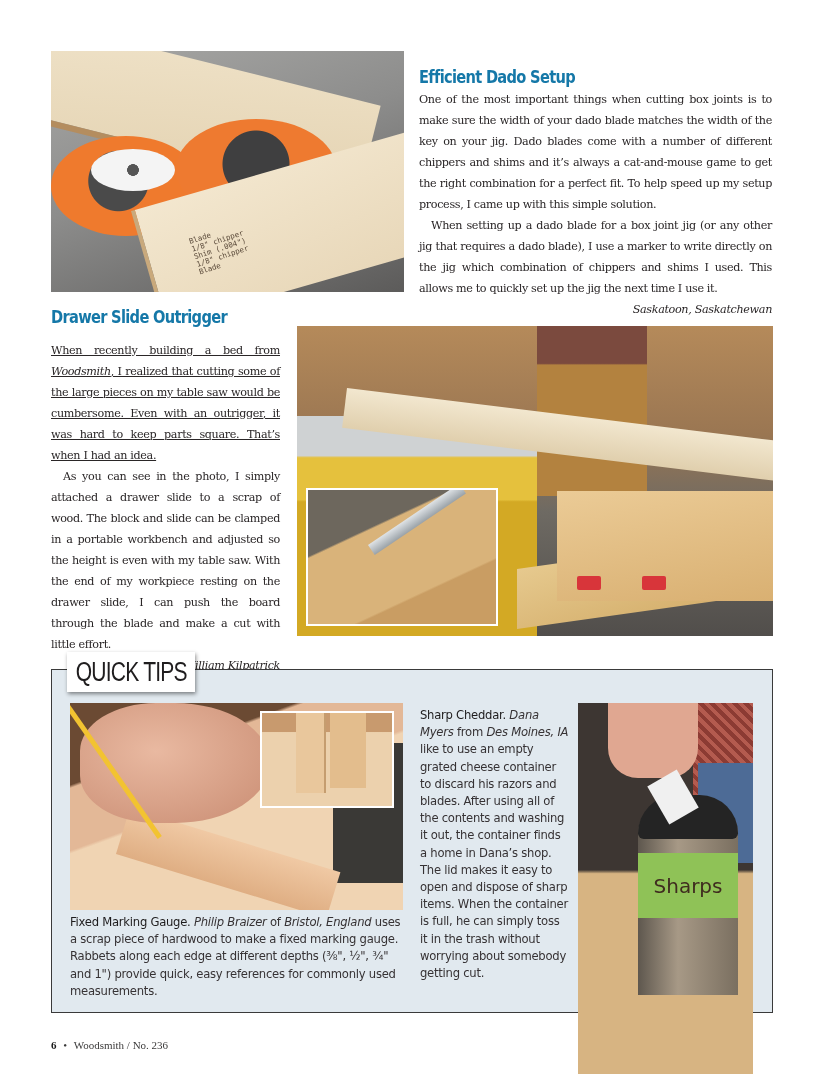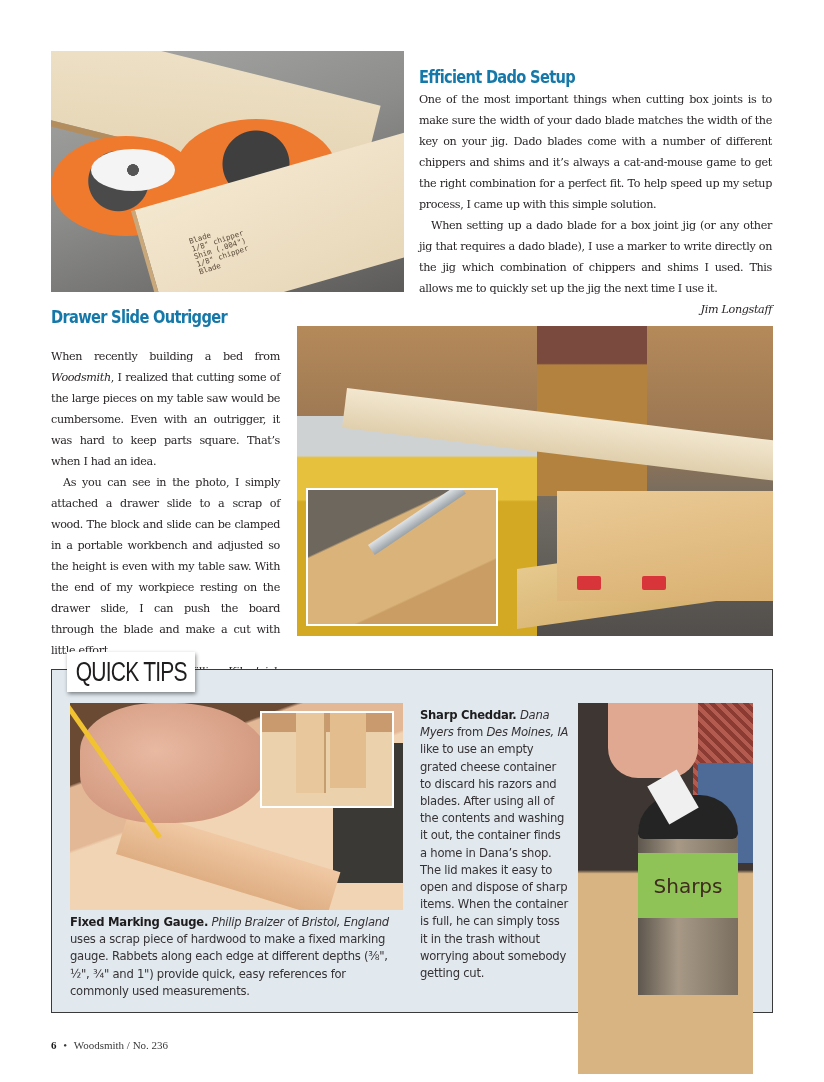--- a/index.html
+++ b/index.html
@@ -174,21 +174,21 @@
     position: absolute; left: 60px; top: 150px; width: 100px; height: 65px; background: #8fc257;
     display: flex; align-items: center; justify-content: center;
   }
   #photo-sharps .label span { font-family: "DejaVu Sans", sans-serif; font-size: 20px; color: #3f2c1f; }
 
   .tip-text {
     position: absolute;
     font-family: "DejaVu Sans", sans-serif;
     font-size: 11.6px; line-height: 17.2px; color: #363234; letter-spacing: -0.25px;
   }
-  .tip-text b { font-weight: bold; color: #1e1c1d; }
+  .tip-text b { font-weight: normal; color: #1e1c1d; }
   .tip-text i { font-style: italic; }
 
   #folio {
     position: absolute; left: 51px; top: 1039px;
     font-family: Liberation Serif, serif; font-size: 11px; color: #3b3a3a;
   }
   #folio b { font-weight: bold; color: #1a1a1a; }
 </style>
 </head>
 <body>
@@ -203,27 +203,26 @@
 1/8" chipper
 Shim (.004")
 1/8" chipper
 Blade</div>
 </div>
 
 <div style="position:absolute; left:419px; top:66px; width:353px;">
   <div class="heading">Efficient Dado Setup</div>
   <p class="serif-body justify" style="margin-top:1px;">One of the most important things when cutting box joints is to make sure the width of your dado blade matches the width of the key on your jig. Dado blades come with a number of different chippers and shims and it’s always a cat-and-mouse game to get the right combination for a perfect fit. To help speed up my setup process, I came up with this simple solution.</p>
   <p class="serif-body justify indent">When setting up a dado blade for a box joint jig (or any other jig that requires a dado blade), I use a marker to write directly on the jig which combination of chippers and shims I used. This allows me to quickly set up the jig the next time I use it.</p>
-  <p class="serif-body byline">Jim Longstaff</p>
   <p class="serif-body byline">Saskatoon, Saskatchewan</p>
 </div>
 
 <div style="position:absolute; left:51px; top:306px; width:229px;">
   <div class="heading">Drawer Slide Outrigger</div>
-  <p class="serif-body justify" style="margin-top:18px;"><span>When recently building a bed from </span><em>Woodsmith</em><span>, I realized that cutting some of the large pieces on my table saw would be cumbersome. Even with an outrigger, it was hard to keep parts square. That’s when I had an idea.</span></p>
+  <p class="serif-body justify" style="margin-top:12px;text-decoration:underline;"><span>When recently building a bed from </span><em>Woodsmith</em><span>, I realized that cutting some of the large pieces on my table saw would be cumbersome. Even with an outrigger, it was hard to keep parts square. That’s when I had an idea.</span></p>
   <p class="serif-body justify indent">As you can see in the photo, I simply attached a drawer slide to a scrap of wood. The block and slide can be clamped in a portable workbench and adjusted so the height is even with my table saw. With the end of my workpiece resting on the drawer slide, I can push the board through the blade and make a cut with little effort.</p>
   <p class="serif-body byline">William Kilpatrick</p>
 </div>
 
 <div class="photo" id="photo-outrigger">
   <div class="apron"></div>
   <div class="saw"></div>
   <div class="bench"></div>
   <div class="block"></div>
   <div class="workpiece"></div>

